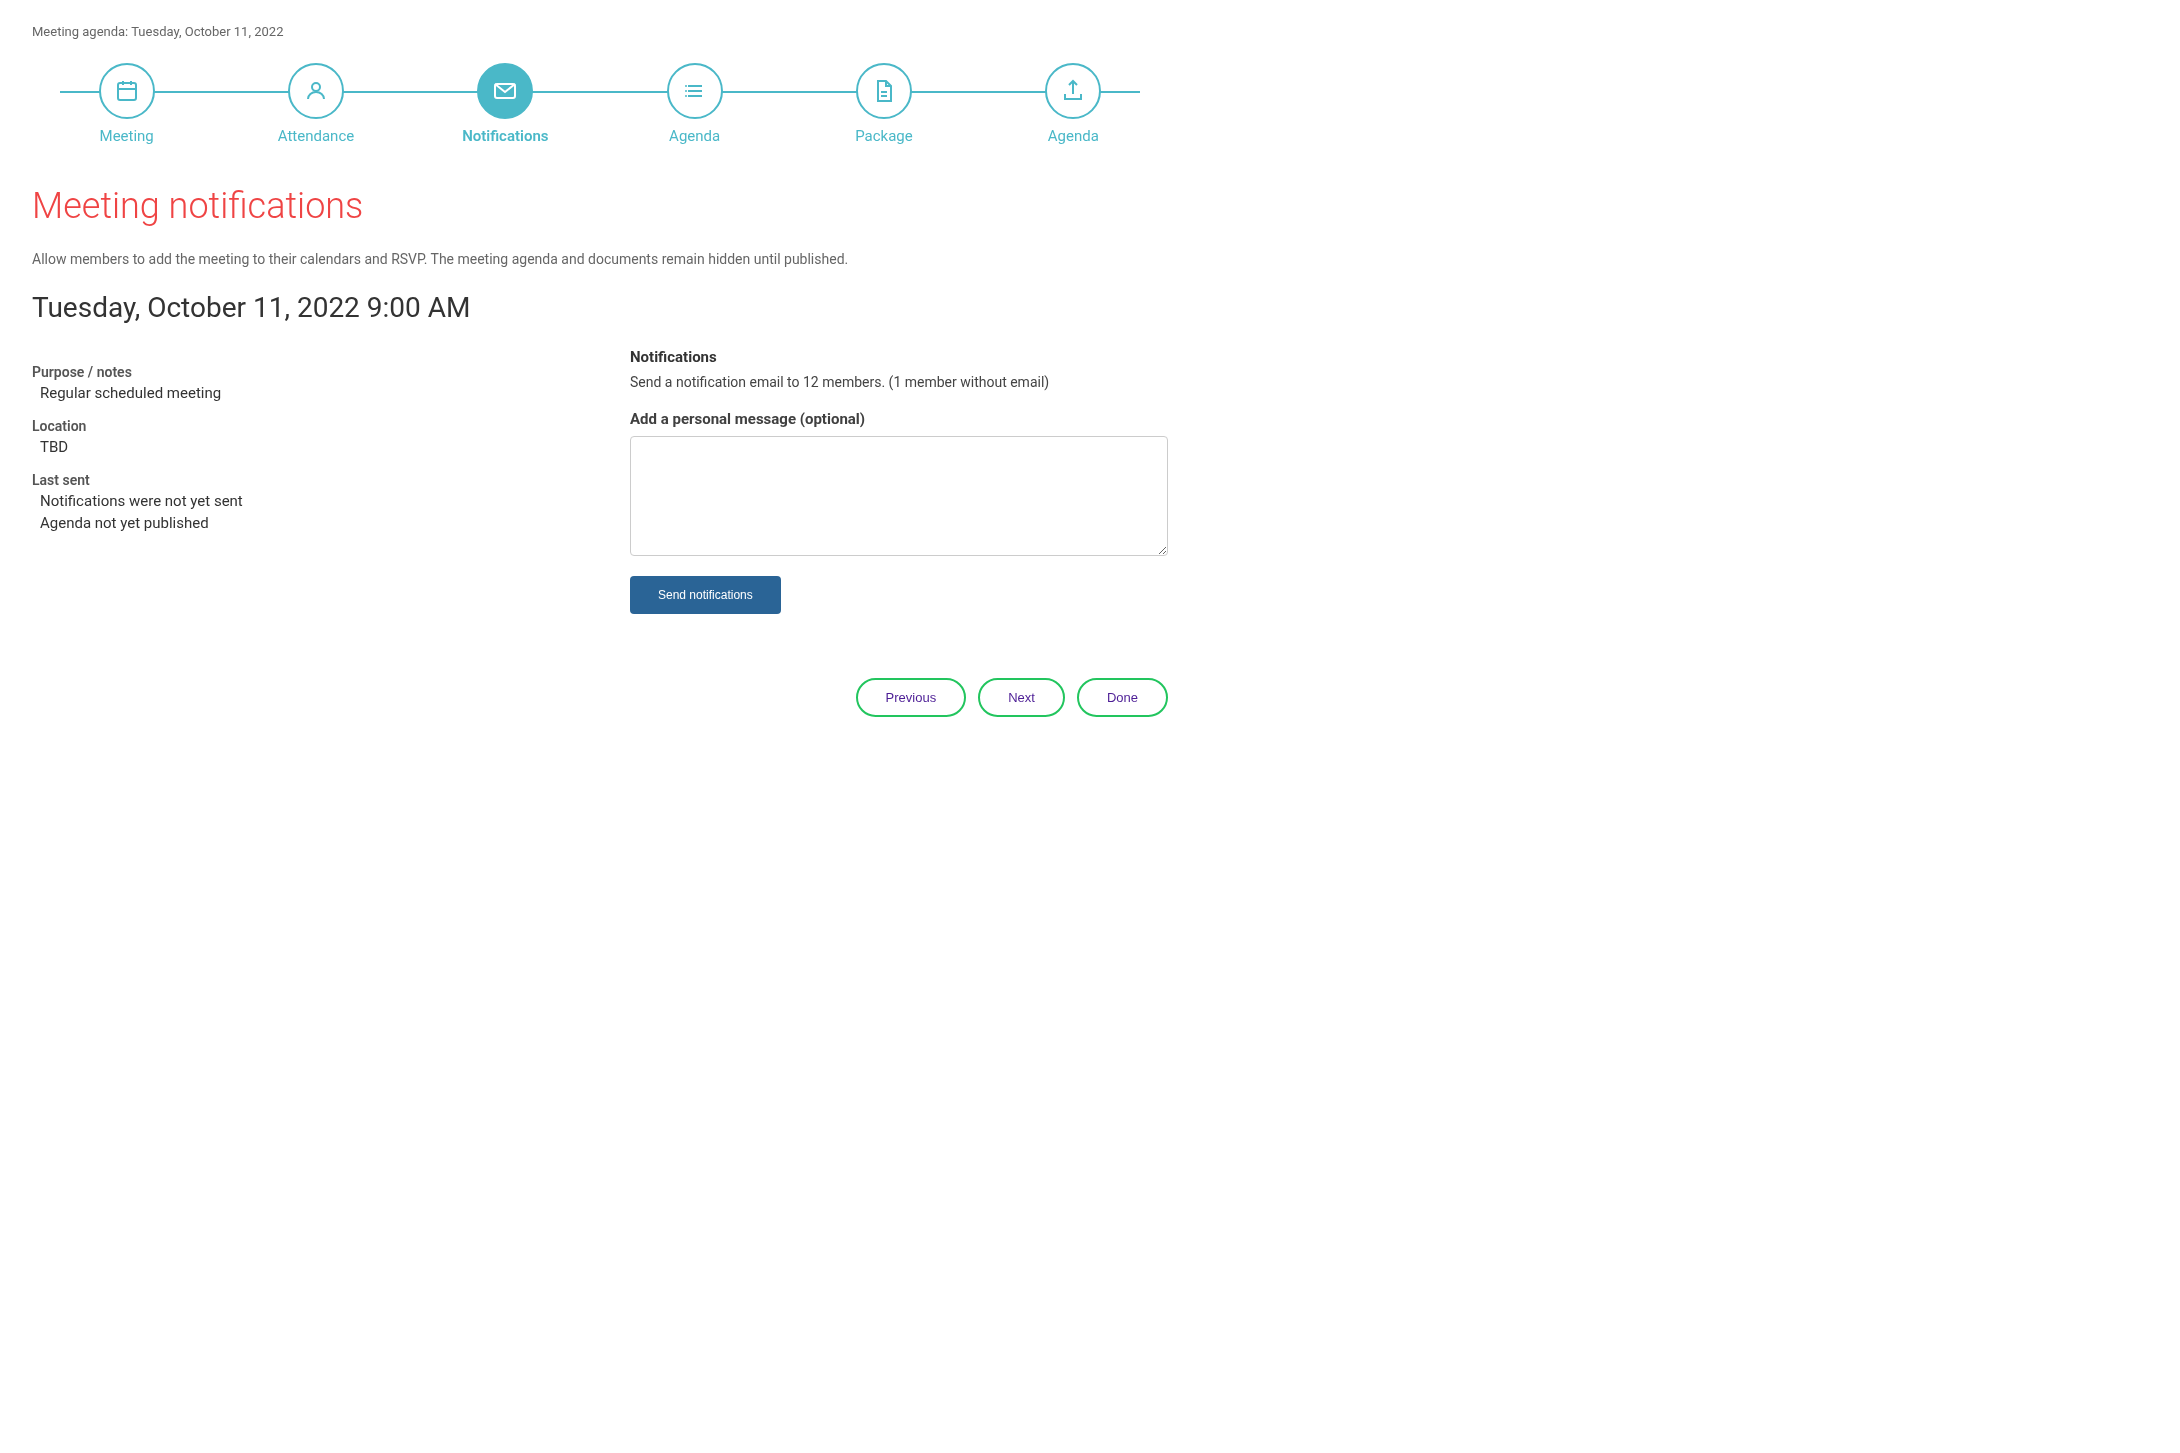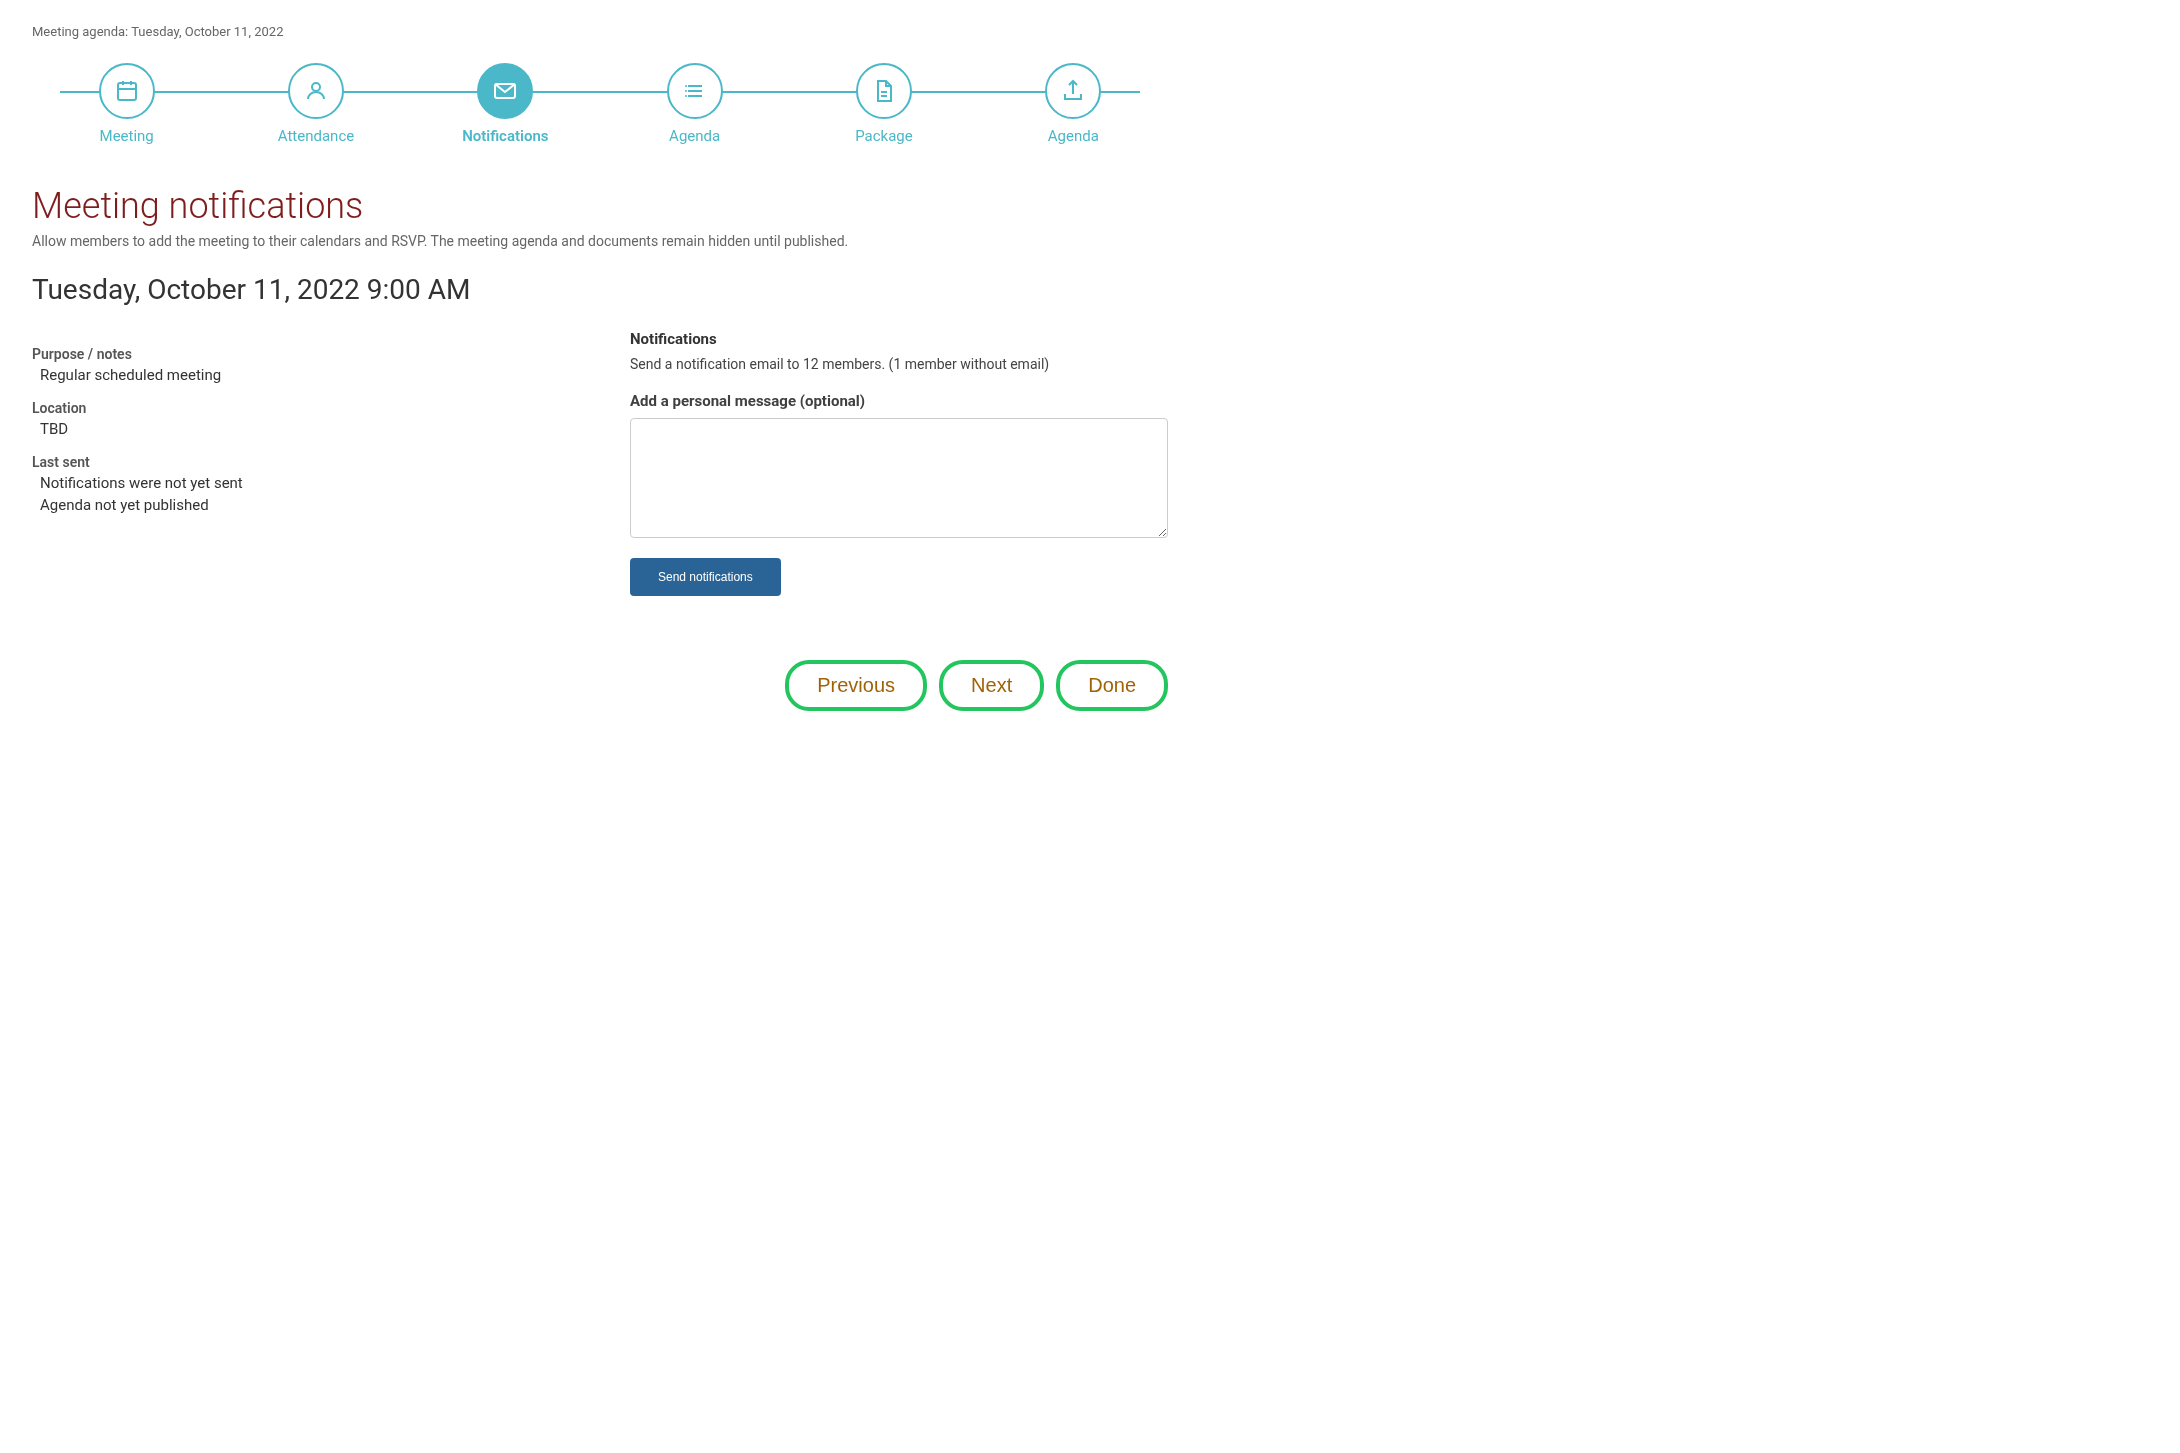--- a/index.html
+++ b/index.html
@@ -72,22 +72,22 @@
       font-weight: 400;
     }
     .step-label.active {
       font-weight: 600;
     }
 
     
     .page-title {
       font-size: 36px;
       font-weight: 300;
-      color: #7f1d1d;
-      margin-bottom: 6px;
+      color: #ef4444;
+      margin-bottom: 24px;
     }
     .page-subtitle {
       font-size: 14px;
       color: #666;
       margin-bottom: 24px;
     }
 
     
     .meeting-date {
       font-size: 28px;
@@ -170,26 +170,26 @@
 
     
     .bottom-nav {
       display: flex;
       justify-content: flex-end;
       gap: 12px;
       margin-top: 48px;
       padding-top: 16px;
     }
     .nav-btn {
-      border: 4px solid #22c55e;
+      border: 2px solid #22c55e;
       background: #fff;
-      color: #a16207;
+      color: #4c1d95;
       border-radius: 24px;
       padding: 10px 28px;
-      font-size: 20px;
+      font-size: 13px;
       cursor: pointer;
       font-weight: 400;
     }
   </style>
 </head>
 <body>
 
 <div class="breadcrumb">Meeting agenda: Tuesday, October 11, 2022</div>
 
 <div class="stepper">

